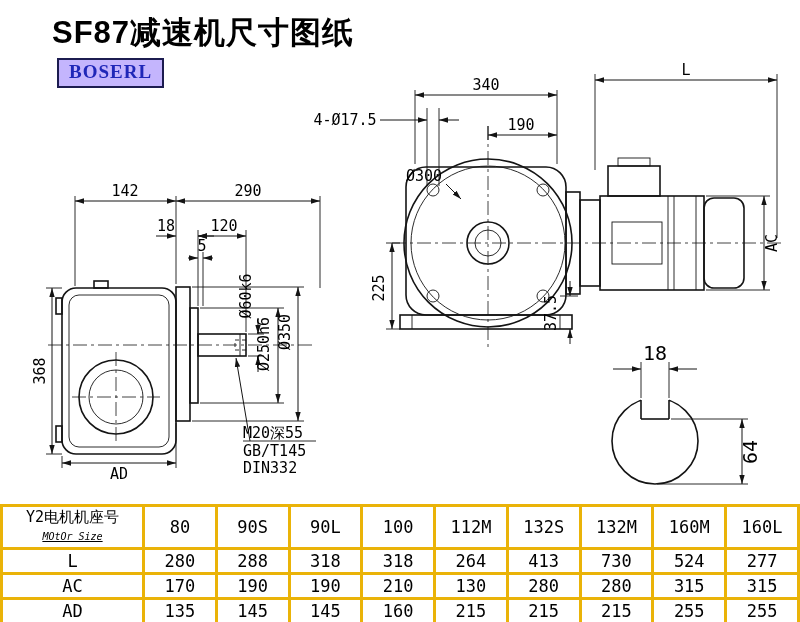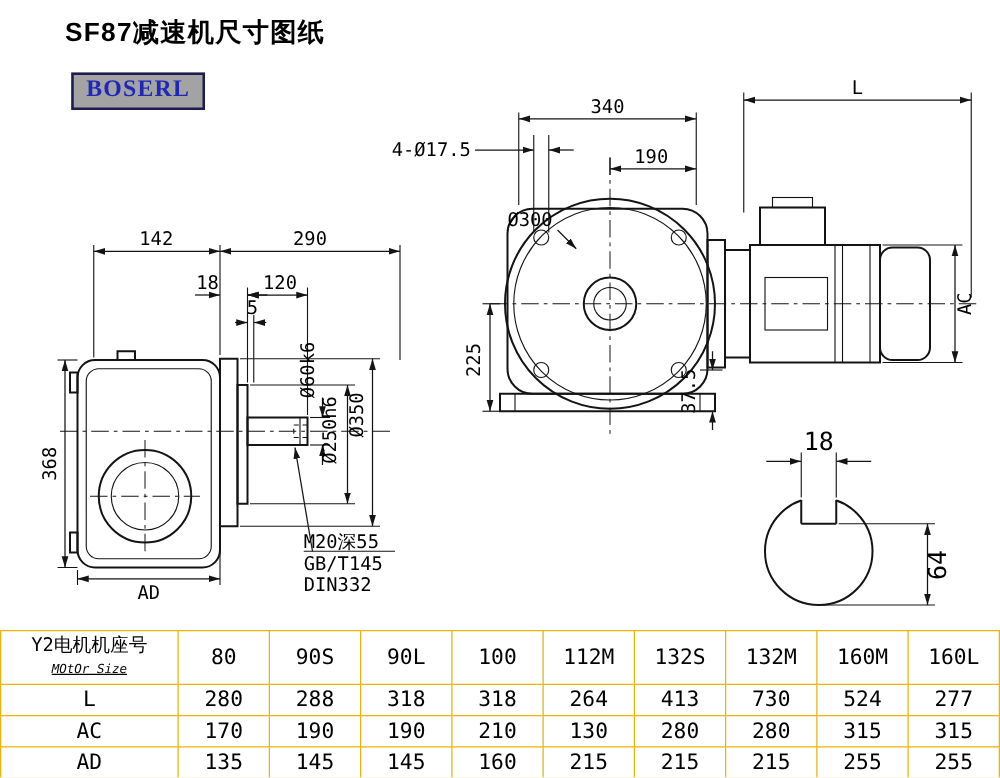--- a/index.html
+++ b/index.html
@@ -1,40 +1,40 @@
 <!DOCTYPE html>
 <html><head>
 <meta charset="utf-8">
 <style>
   * { margin:0; padding:0; box-sizing:border-box; }
   html,body { background:#ffffff; }
   .screen { position:relative; width:800px; height:622px; background:#fff; overflow:hidden;
             font-family:"Liberation Sans", sans-serif; }
-  .title { position:absolute; left:52px; top:12px; font-size:21px; font-weight:bold;
+  .title { position:absolute; left:52px; top:12px; font-size:31px; font-weight:bold;
            color:#000; letter-spacing:1px; white-space:nowrap; }
   .brand { position:absolute; left:57px; top:58px; border:2px solid #1c1c50; color:#1f27b8;
            font-family:"Liberation Serif", serif; font-weight:bold; font-size:19px;
-           padding:1px 10px 3px 10px; letter-spacing:1px; background:#a3a3a3; }
+           padding:1px 10px 3px 10px; letter-spacing:1px; background:#c4b5fd; }
   svg.draw { position:absolute; left:0; top:0; }
 
   
   .obj  { fill:none; stroke:#141414; stroke-width:1.6; }
   .thin { fill:none; stroke:#141414; stroke-width:0.9; }
   .cl   { fill:none; stroke:#141414; stroke-width:0.8; stroke-dasharray:14 4 3 4; }
   .ext  { stroke:#141414; stroke-width:0.9; }
   .dim  { stroke:#141414; stroke-width:1; marker-start:url(#arw); marker-end:url(#arw); }
   .dimE { stroke:#141414; stroke-width:1; marker-end:url(#arw); }
   .lbl  { font-family:"DejaVu Sans Mono", monospace; font-size:15px; fill:#000; text-anchor:middle; }
   .lblL { text-anchor:start; }
   .big  { font-size:20px; }
 
   
   table.dims-table { position:absolute; left:0; top:504px; width:800px; border-collapse:collapse;
                      table-layout:fixed; font-family:"DejaVu Sans Mono", monospace; background:#fff; }
-  .dims-table td, .dims-table th { border:1px solid #eab308; text-align:center; vertical-align:middle;
+  .dims-table td, .dims-table th { border:3px solid #eab308; text-align:center; vertical-align:middle;
                      font-weight:normal; font-size:17px; color:#000; padding:0; }
   .dims-table .col-label { width:142px; }
   .dims-table tr.hdr { height:43px; }
   .dims-table tr.row { height:25px; }
   .hl1 { display:block; font-size:15px; line-height:19px; }
   .hl2 { display:block; font-size:10px; line-height:19px; text-decoration:underline;font-style:italic; }
 </style>
 </head>
 <body>
 

